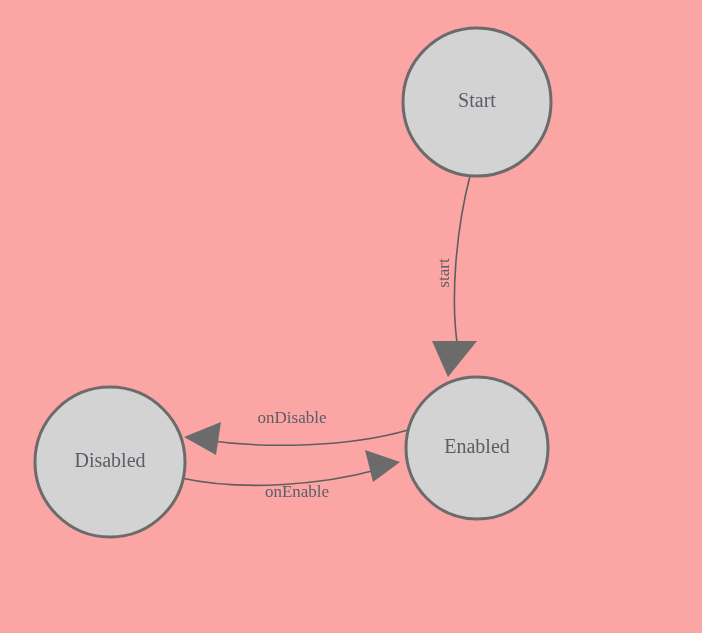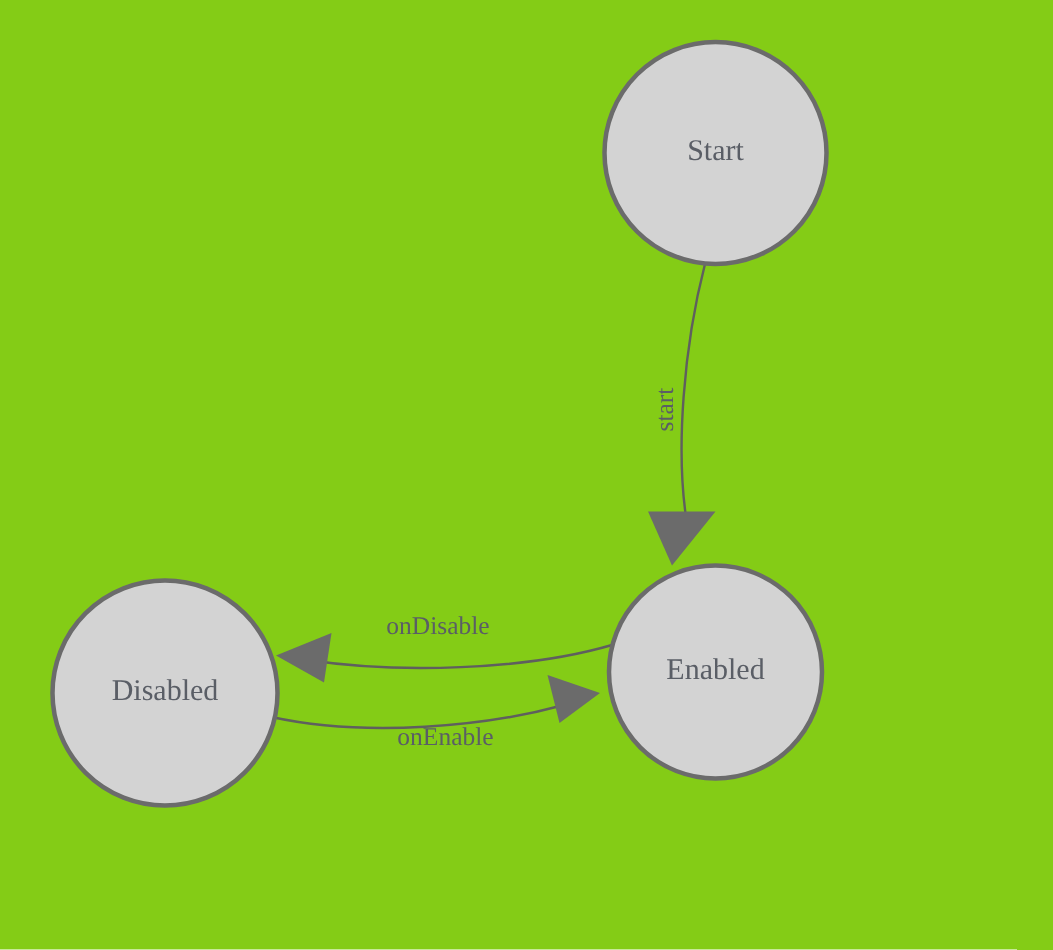--- a/index.html
+++ b/index.html
@@ -53,21 +53,21 @@
     fill: #5a5e66;
     font-family: "Liberation Serif", "DejaVu Serif", serif;
     font-size: 17px;
     text-anchor: middle;
     dominant-baseline: middle;
   }
 </style>
 </head>
 <body>
 
-<div id="diagram-canvas" style="background: #84cc16; text-decoration: underline;">
+<div id="diagram-canvas" style="background: #fca5a5; text-decoration: underline;">
   <svg id="diagram-svg" viewBox="0 0 702 633" xmlns="http://www.w3.org/2000/svg">
 
     <g>
       <path class="edge-path" d="M 470 176 C 456 230 450 300 458 349" stroke="#5f5f5f"></path>
       <polygon class="edge-arrow" points="448,377 432,341 477,341" fill="#6b6b6b"></polygon>
     </g>
 
     <g>
       <path class="edge-path" d="M 408 430 C 350 447 265 449 205 440" stroke="#5f5f5f"></path>
       <polygon class="edge-arrow" points="184,437 221,422 216,455" fill="#6b6b6b"></polygon>

